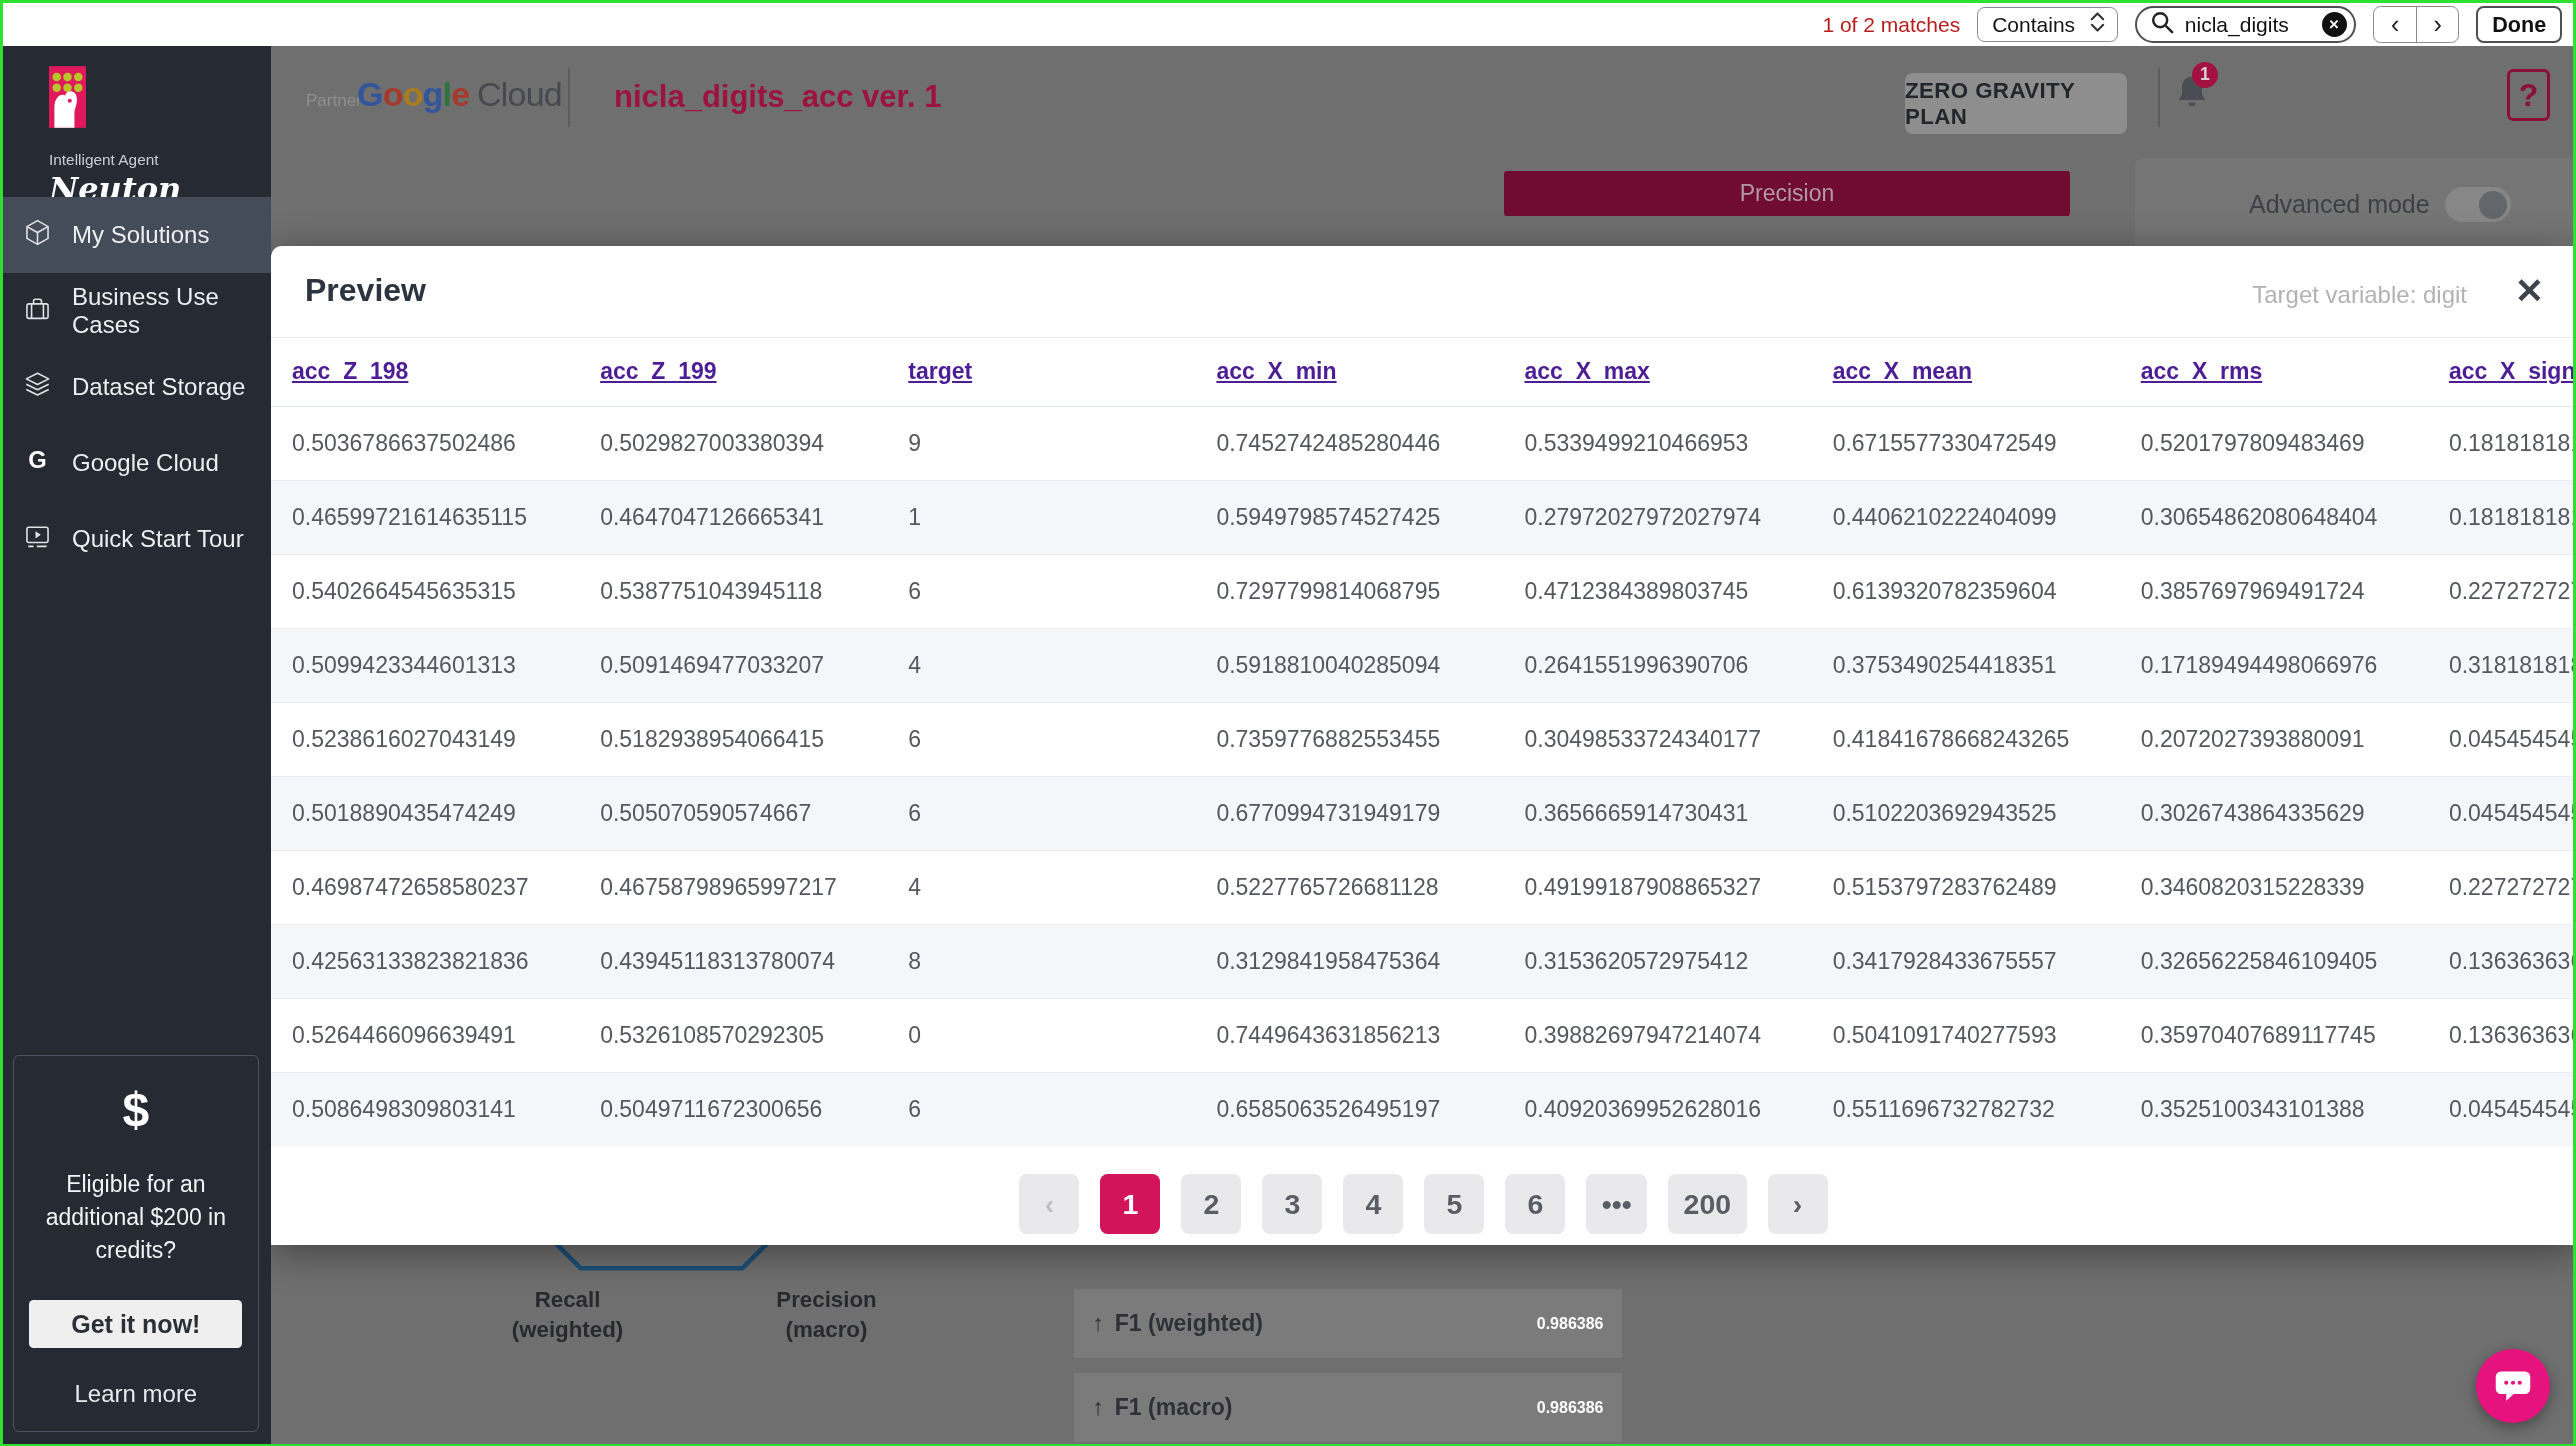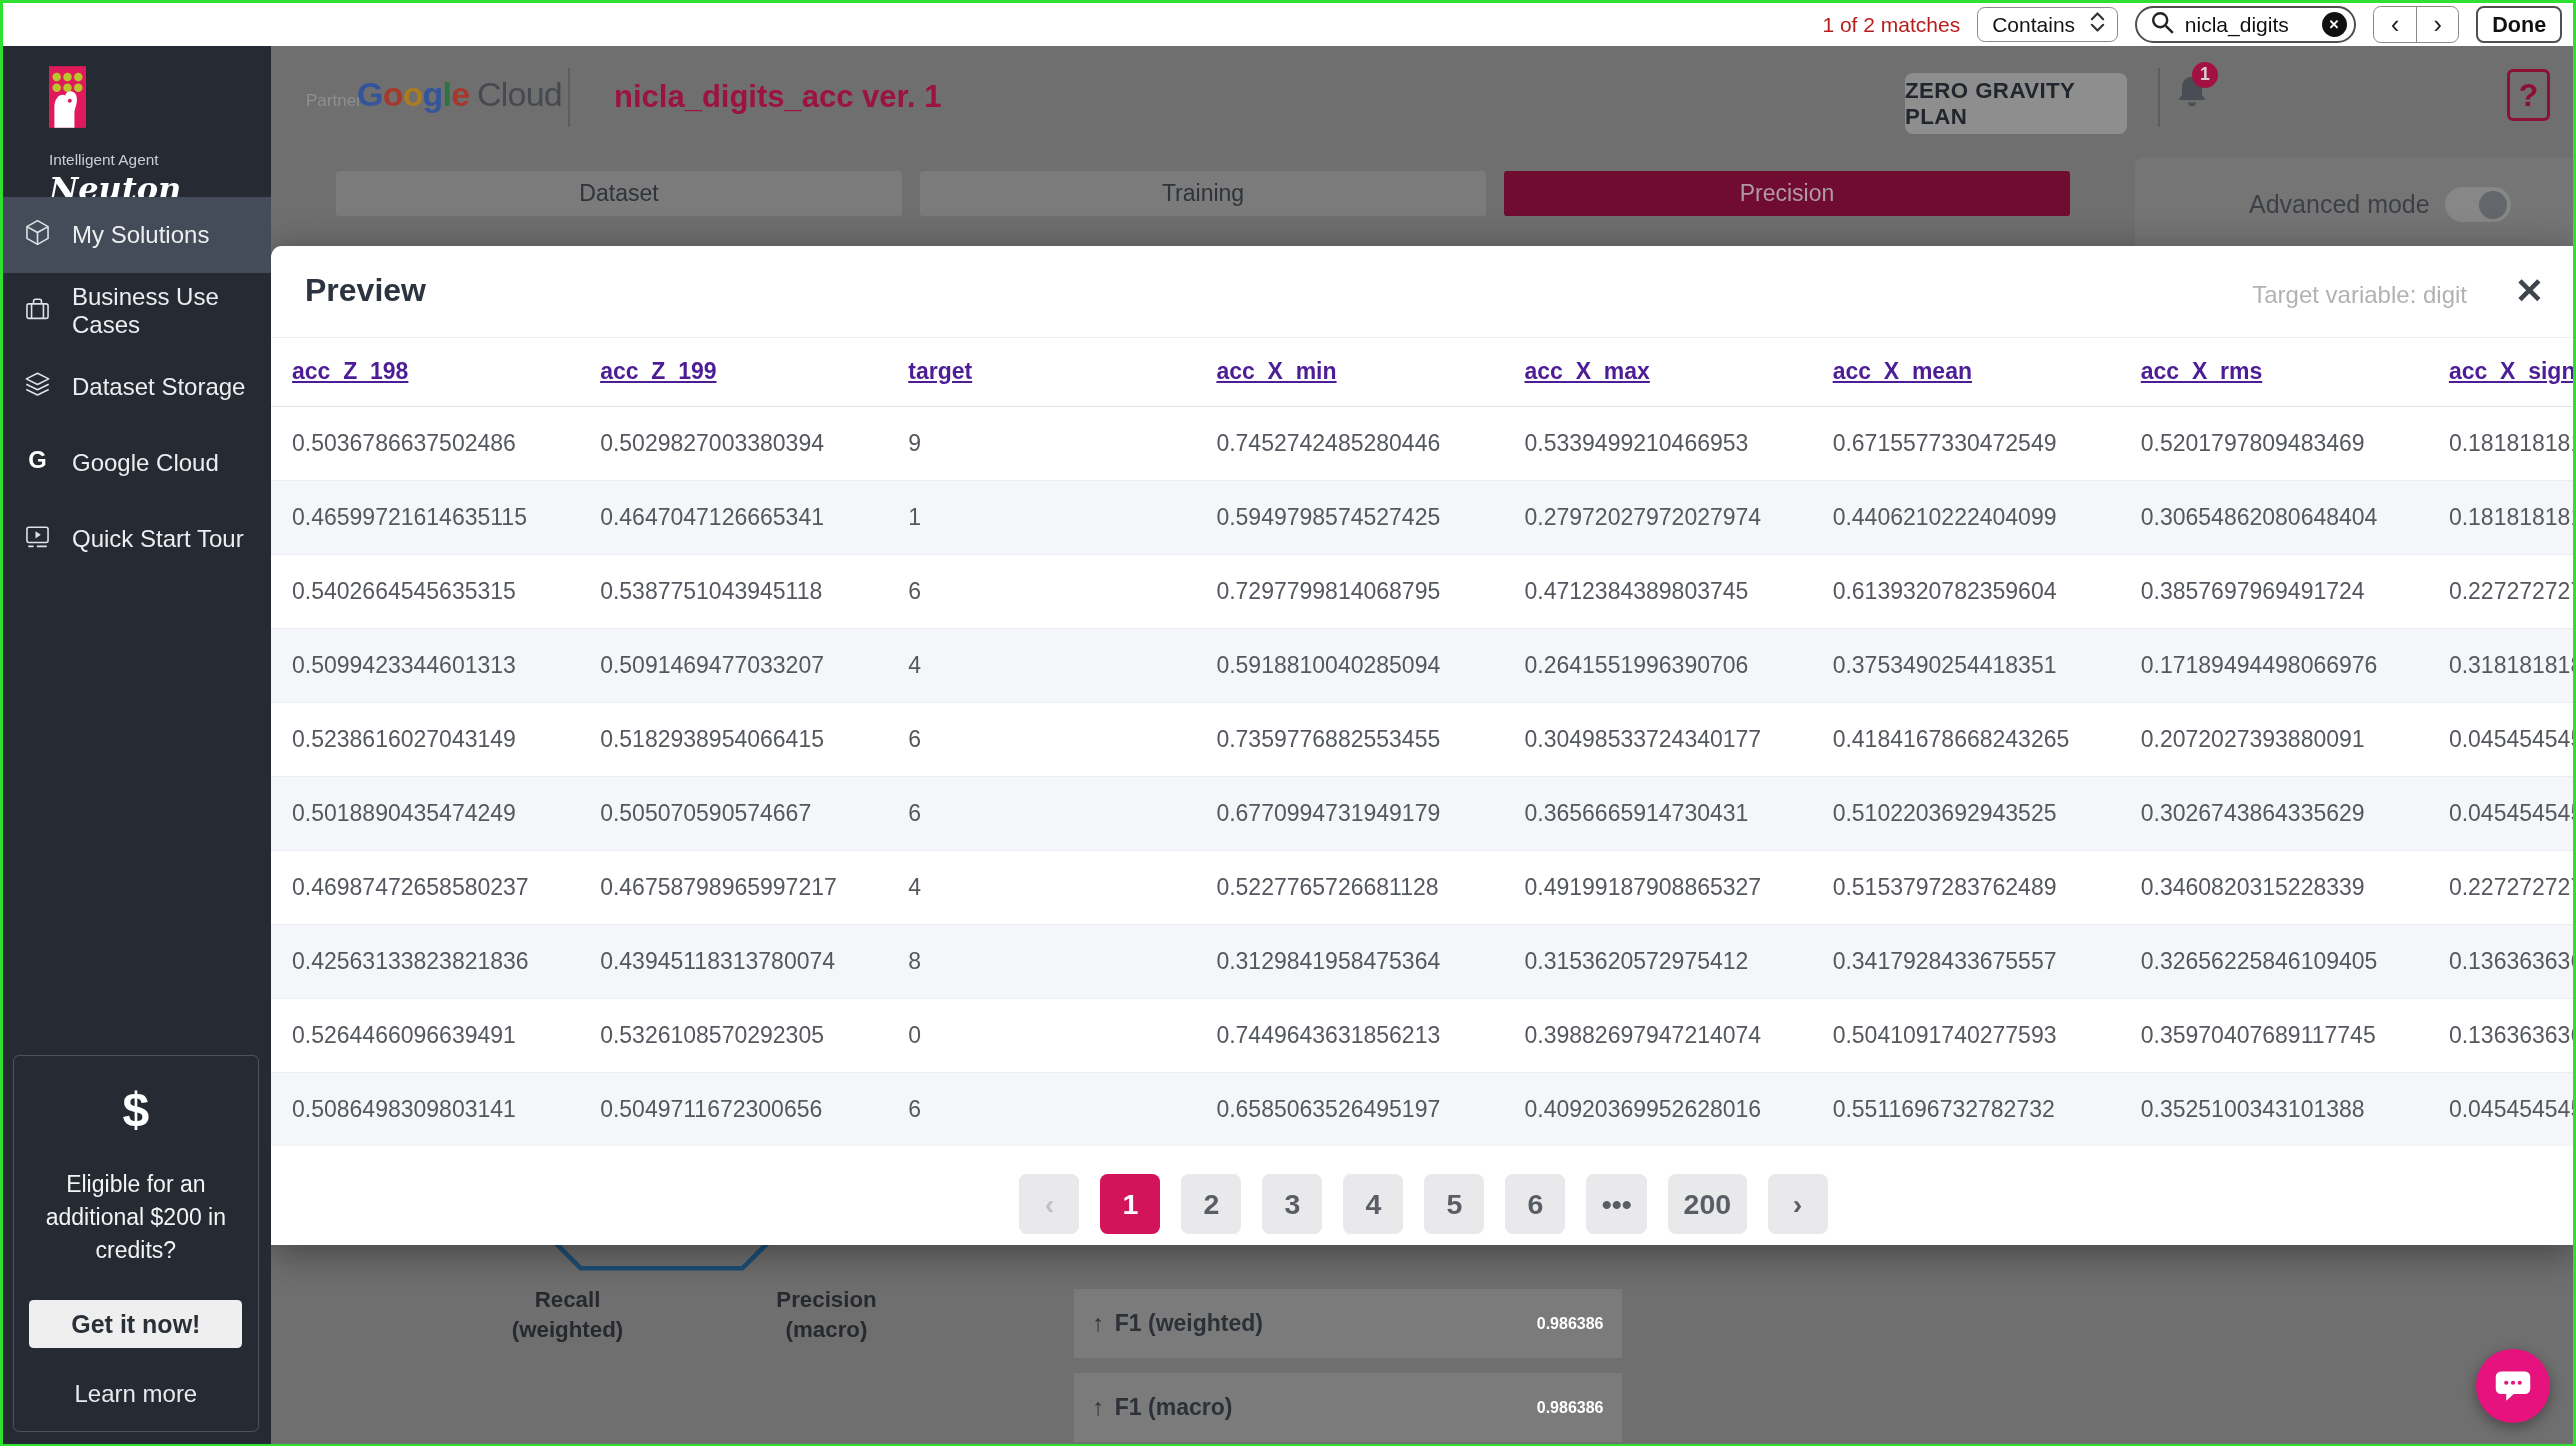--- a/index.html
+++ b/index.html
@@ -220,22 +220,20 @@
   <div class="abs hdr-div2"></div>
   <div class="abs bell-wrap">
     <svg width="40" height="43" viewBox="0 0 48 48" fill="#4a4e54">
         <path d="M24 5 C16.5 5 12 10.5 12 18 V26.5 L8 33 H40 L36 26.5 V18 C36 10.5 31.5 5 24 5 Z"></path>
         <path d="M19.5 36 a4.5 4.5 0 0 0 9 0 Z"></path>
       </svg>
     <div class="bell-badge center">1</div>
   </div>
   <div class="abs help-btn center">?</div>
 
-  <div class="abs tab tab-dataset inactive center">Dataset</div>
-  <div class="abs tab tab-training inactive center">Training</div>
   <div class="abs tab tab-prediction active center">Precision</div>
 
   <div class="abs adv-card">
     <span class="adv-label">Advanced mode</span>
     <div class="adv-toggle">
       <div class="adv-knob"></div>
     </div>
   </div>
 
   <span class="abs hex-svg">

